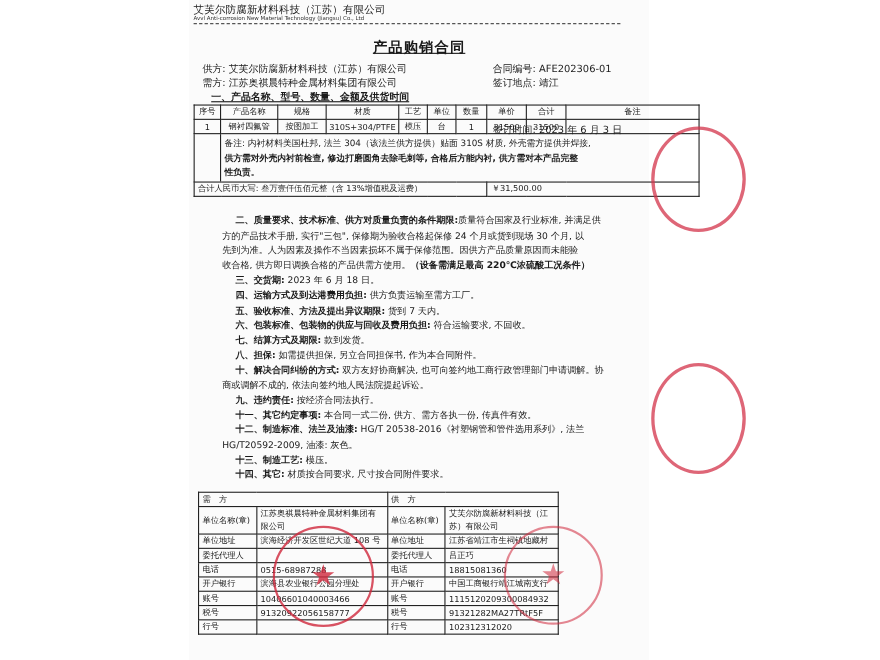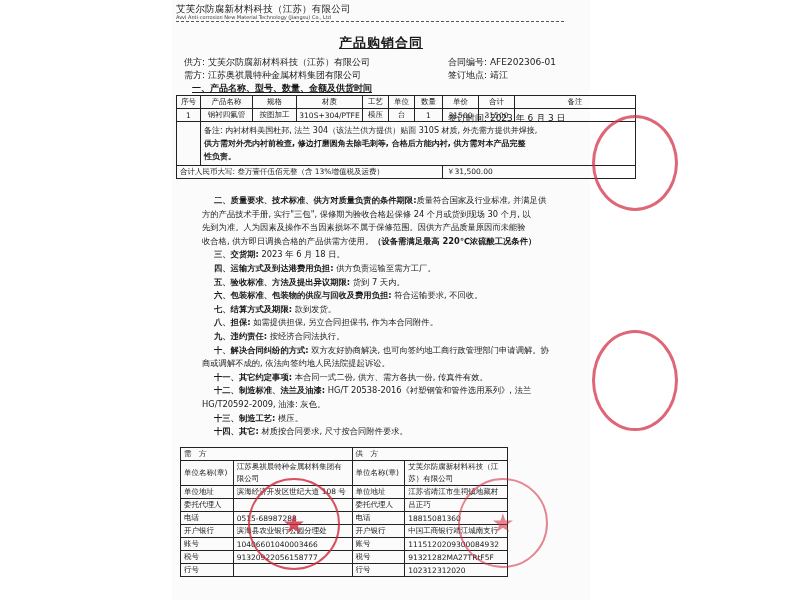--- a/index.html
+++ b/index.html
@@ -139,25 +139,25 @@
     <span class="cont">方的产品技术手册, 实行"三包", 保修期为验收合格起保修 24 个月或货到现场 30 个月, 以</span>
     <span class="cont">先到为准。人为因素及操作不当因素损坏不属于保修范围。因供方产品质量原因而未能验</span>
     <span class="cont"><span>收合格, 供方即日调换合格的产品供需方使用。</span><span class="bold">（设备需满足最高 220℃浓硫酸工况条件）</span></span>
   </div>
   <div class="clause"><span class="head">三、交货期:</span> <span>2023 年 6 月 18 日。</span></div>
   <div class="clause"><span class="head">四、运输方式及到达港费用负担:</span> <span>供方负责运输至需方工厂。</span></div>
   <div class="clause"><span class="head">五、验收标准、方法及提出异议期限:</span> <span>货到 7 天内。</span></div>
   <div class="clause"><span class="head">六、包装标准、包装物的供应与回收及费用负担:</span> <span>符合运输要求, 不回收。</span></div>
   <div class="clause"><span class="head">七、结算方式及期限:</span> <span>款到发货。</span></div>
   <div class="clause"><span class="head">八、担保:</span> <span>如需提供担保, 另立合同担保书, 作为本合同附件。</span></div>
-  <div class="clause"><span class="head">九、违约责任:</span> <span>按经济合同法执行。</span></div>
   <div class="clause">
     <span class="head">十、解决合同纠纷的方式:</span> <span>双方友好协商解决, 也可向签约地工商行政管理部门申请调解。协</span>
     <span class="cont">商或调解不成的, 依法向签约地人民法院提起诉讼。</span>
   </div>
+  <div class="clause"><span class="head">九、违约责任:</span> <span>按经济合同法执行。</span></div>
   <div class="clause"><span class="head">十一、其它约定事项:</span> <span>本合同一式二份, 供方、需方各执一份, 传真件有效。</span></div>
   <div class="clause">
     <span class="head">十二、制造标准、法兰及油漆:</span> <span>HG/T 20538-2016《衬塑钢管和管件选用系列》, 法兰</span>
     <span class="cont">HG/T20592-2009, 油漆: 灰色。</span>
   </div>
   <div class="clause"><span class="head">十三、制造工艺:</span> <span>模压。</span></div>
   <div class="clause"><span class="head">十四、其它:</span> <span>材质按合同要求, 尺寸按合同附件要求。</span></div>
 </div>
 
 <table class="parties">

